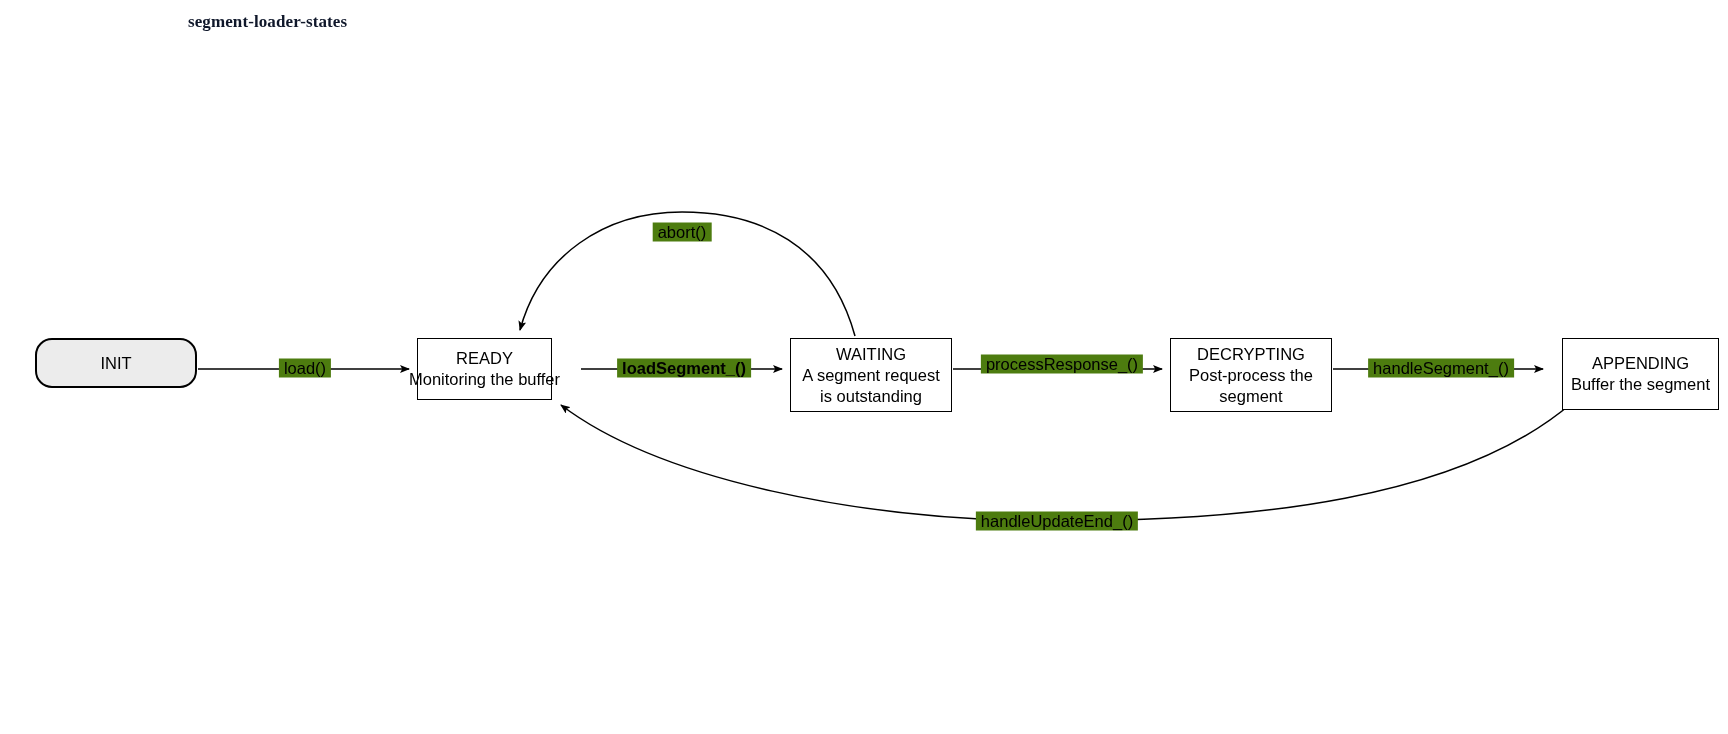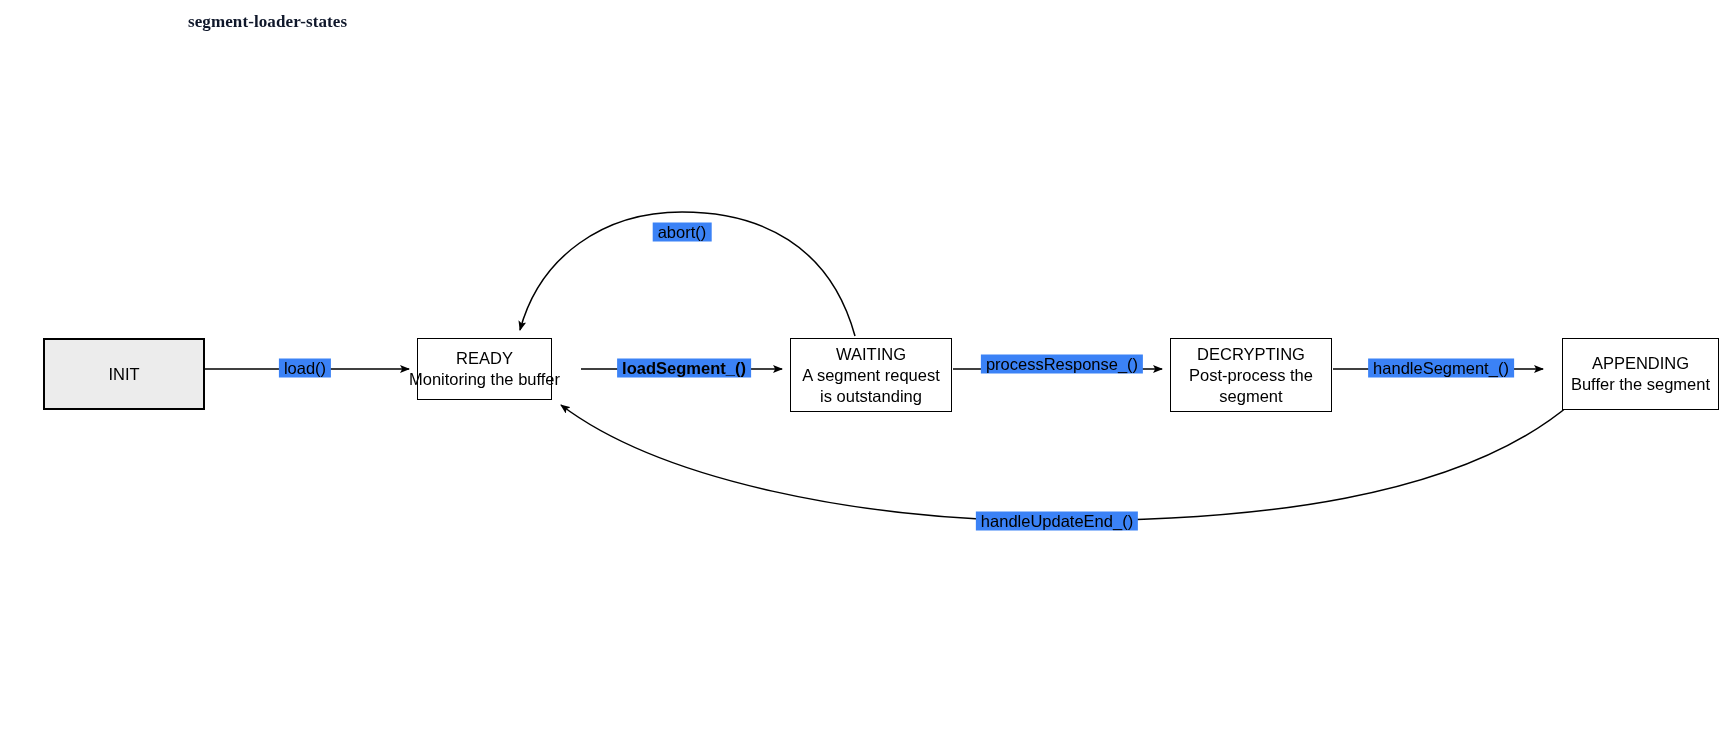--- a/index.html
+++ b/index.html
@@ -60,21 +60,21 @@
     border-width: 2.4px;
   }
   .node .node-line {
     display: block;
   }
   .edge-label {
     position: absolute;
     font-family: "Liberation Sans", sans-serif;
     font-size: 16.5px;
     color: #000000;
-    background: #3b82f6;
+    background: #4d7c0f;
     padding: 0 5px;
     white-space: nowrap;
     transform: translate(-50%, -50%);
     line-height: 19px;
   }
 </style>
 </head>
 <body>
 
 <div id="diagram-root">
@@ -108,21 +108,21 @@
       <path d="M 855,336 C 830,245 760,212 682,212" fill="none" stroke="#000000" stroke-width="1.5"></path>
       <path d="M 682,212 C 604,212 540,256 520,330" fill="none" stroke="#000000" stroke-width="1.5" marker-end="url(#arrowhead)"></path>
     </g>
 
     <g>
       <path d="M 1573,402 C 1460,500 1250,521 1057,521" fill="none" stroke="#000000" stroke-width="1.5"></path>
       <path d="M 1057,521 C 860,521 660,480 561,405" fill="none" stroke="#000000" stroke-width="1.5" marker-end="url(#arrowhead)"></path>
     </g>
   </svg>
 
-  <div class="node start" style="left:43px; top:338px; width:162px; height:72px;">
+  <div class="node start" style="left:35px; top:338px; width:162px; height:50px;border-radius:17px;">
     <span class="node-line">INIT</span>
   </div>
 
   <div class="node" style="left:417px; top:338px; width:135px; height:62px;">
     <span class="node-line">READY</span>
     <span class="node-line">Monitoring the buffer</span>
   </div>
 
   <div class="node" style="left:790px; top:338px; width:162px; height:74px;">
     <span class="node-line">WAITING</span>

